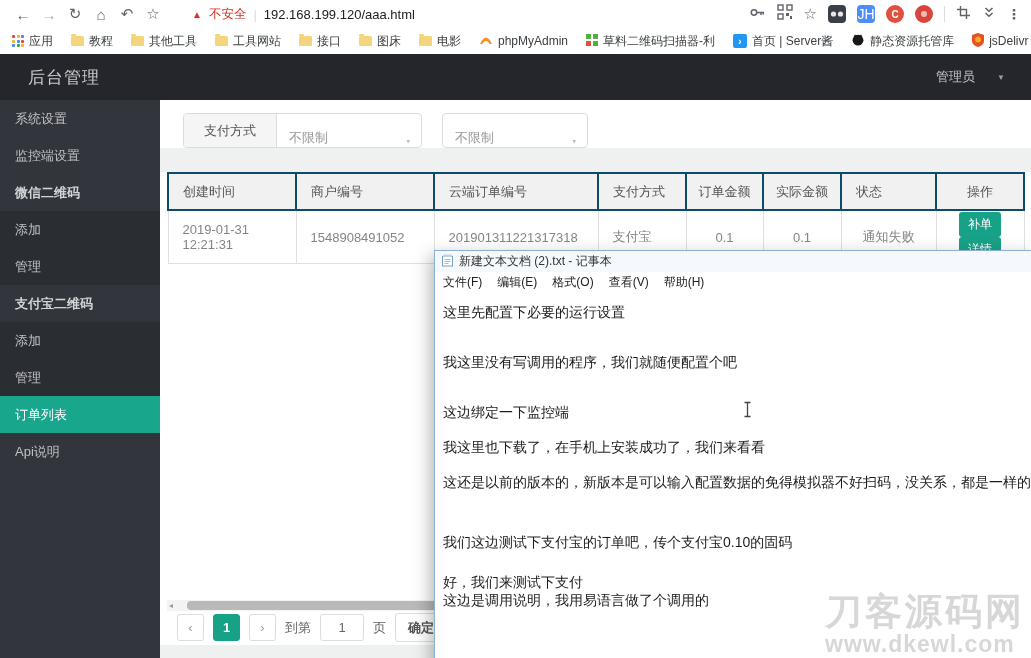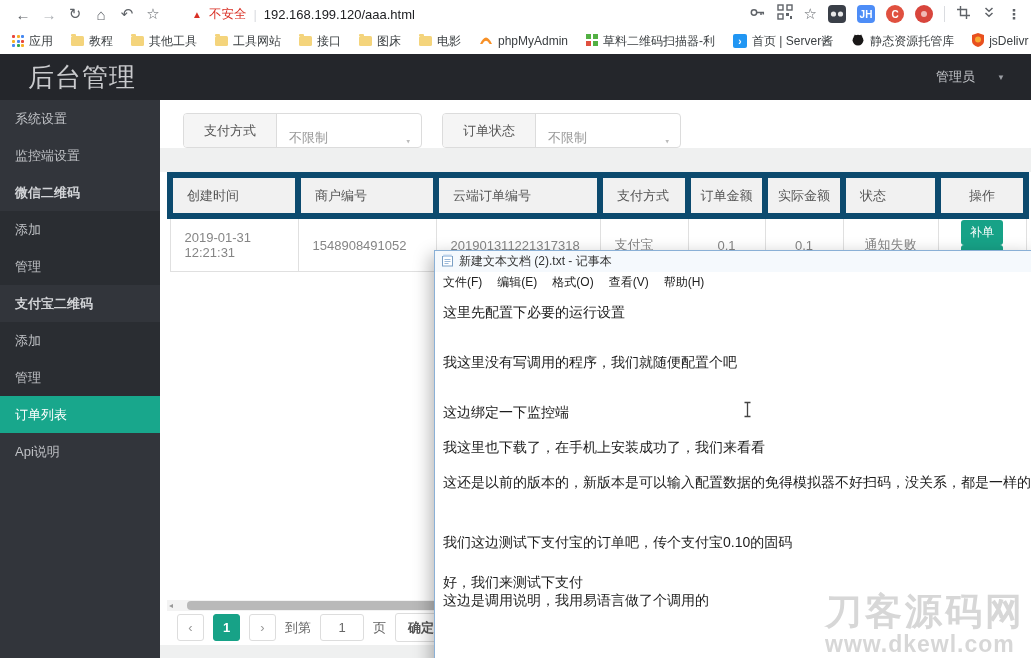--- a/index.html
+++ b/index.html
@@ -12,21 +12,21 @@
   .nav-ic{width:26px;text-align:center;font-size:15px;color:#5f6368;flex:0 0 auto;cursor:default;}
   .nav-ic.dis{color:#abaeb3;}
   .addr{display:flex;align-items:center;gap:7px;margin-left:26px;flex:1;min-width:0;}
   .warn-tri{color:#d93025;font-size:10px;}
   .warn-txt{color:#d93025;font-size:12.5px;}
   .url-sep{color:#dadce0;font-size:13px;}
   .url{color:#202124;font-size:13px;}
   .right-ics{display:flex;align-items:center;gap:11px;margin-left:auto;}
   .ext{width:18px;height:18px;border-radius:4px;display:flex;align-items:center;justify-content:center;flex:0 0 auto;}
   .ext-dark{background:#3a3f48;}
-  .ext-jh{background:#4d8df7;color:#fff;font-size:10px;font-weight:bold;}
+  .ext-jh{background:#4d8df7;color:#fff;font-size:14px;font-weight:normal;}
   .ext-redc{background:#e0503f;border-radius:50%;color:#fff;font-size:10px;font-weight:bold;}
   .ext-reddot{background:#d8453c;border-radius:50%;}
   .ext-reddot i{display:block;width:6px;height:6px;border-radius:50%;background:#f0b8b4;}
   .vsep{width:1px;height:16px;background:#dadce0;}
   .kebab{font-size:14px;color:#5f6368;font-weight:bold;}
 
   
   .bmbar{position:absolute;top:28px;left:0;right:0;height:26px;background:#fff;
          border-bottom:1px solid #e6e8eb;display:flex;align-items:center;gap:18px;
          padding:0 12px;font-size:12px;color:#3c4043;}
@@ -34,21 +34,21 @@
   .apps-grid{display:grid;grid-template-columns:repeat(3,3px);grid-gap:1.5px;}
   .apps-grid i{width:3px;height:3px;border-radius:1px;}
   .folder{width:13px;height:10px;background:#f4d47c;border-radius:1.5px;position:relative;flex:0 0 auto;}
   .folder::before{content:"";position:absolute;top:-2.5px;left:0;width:5px;height:2.5px;background:#f4d47c;border-radius:1px 1px 0 0;}
   .sqicon{width:14px;height:14px;border-radius:2px;display:flex;align-items:center;justify-content:center;flex:0 0 auto;}
   .serverchan{background:#2196f3;color:#fff;font-size:10px;font-weight:bold;}
 
   
   .admin-header{position:absolute;top:54px;left:0;right:0;height:46px;background:#24262b;
                 display:flex;align-items:center;}
-  .admin-title{margin-left:28px;font-size:26px;color:#c9cacd;letter-spacing:1px;}
+  .admin-title{margin-left:28px;font-size:17px;color:#c9cacd;letter-spacing:1px;}
   .admin-user{margin-left:auto;margin-right:26px;color:#c3c5c9;font-size:13px;display:flex;align-items:center;gap:22px;}
   .admin-user .caret{font-size:8px;color:#9a9da3;}
 
   
   .sidebar{position:absolute;top:100px;left:0;width:184px;bottom:0;background:#32353b;font-size:13px;}
   .side-item{height:37px;line-height:37px;padding-left:15px;color:#bfc1c5;cursor:default;}
   .side-group{font-weight:bold;color:#d2d4d7;}
   .side-group .caret{float:right;margin-right:16px;font-size:8px;color:#94979d;}
   .side-sub{background:#2a2d32;}
   .side-active{background:#18a78c;color:#fff;}
@@ -59,21 +59,21 @@
   .band-bot{position:absolute;bottom:0;left:0;right:0;height:13px;background:#eff0f0;}
 
   .filters{position:absolute;top:13px;left:23px;display:flex;gap:20px;}
   .igroup{display:flex;height:33px;border:1px solid #dcdcdc;border-radius:4px;overflow:hidden;background:#fff;}
   .igroup .lbl{width:92px;background:#f5f5f5;border-right:1px solid #dcdcdc;display:flex;
                align-items:center;justify-content:center;font-size:13px;color:#555;}
   .igroup .sel{width:132px;display:flex;align-items:flex-end;padding-left:12px;font-size:13px;color:#999;position:relative;font-family:Liberation Mono, monospace;}
   .igroup .sel .dd{position:absolute;right:10px;font-size:9px;color:#bbb;}
 
   table.tbl{position:absolute;top:72px;left:7px;width:856px;border-collapse:collapse;table-layout:fixed;font-size:13px;}
-  .tbl th{height:33px;background:#f1f1f1;color:#555;font-weight:normal;border:6px solid #0c4a6e;}
+  .tbl th{height:33px;background:#f1f1f1;color:#555;font-weight:normal;border:2px solid #0c4a6e;}
   .tbl td{height:32px;background:#fff;color:#858585;border:1px solid #e0e0e0;}
   .tal{text-align:left;padding-left:14px;}
   .tac{text-align:center;}
   .status-warn{color:#f0a24a;}
   .act-btn{display:inline-block;background:#17a287;color:#fff;font-size:12px;padding:4px 9px;border-radius:3px;margin:0 4px;cursor:default;}
 
   .hscroll{position:absolute;left:7px;width:856px;bottom:47px;height:11px;background:#f3f3f3;}
   .hscroll .arr{position:absolute;left:2px;top:0;font-size:8px;color:#999;line-height:11px;}
   .hscroll .thumb{position:absolute;left:20px;top:1px;height:9px;width:628px;background:#b9b9b9;border-radius:4px;}
 
@@ -292,21 +292,20 @@
 
     <div class="filters">
       <div class="igroup">
         <span class="lbl">支付方式</span>
         <span class="sel">
           <span>不限制</span>
           <span class="dd">▾</span>
         </span>
       </div>
       <div class="igroup">
-        <span class="lbl">订单状态</span>
         <span class="sel">
           <span>不限制</span>
           <span class="dd">▾</span>
         </span>
       </div>
     </div>
 
     <table class="tbl">
       <colgroup>
         <col style="width:128px">

